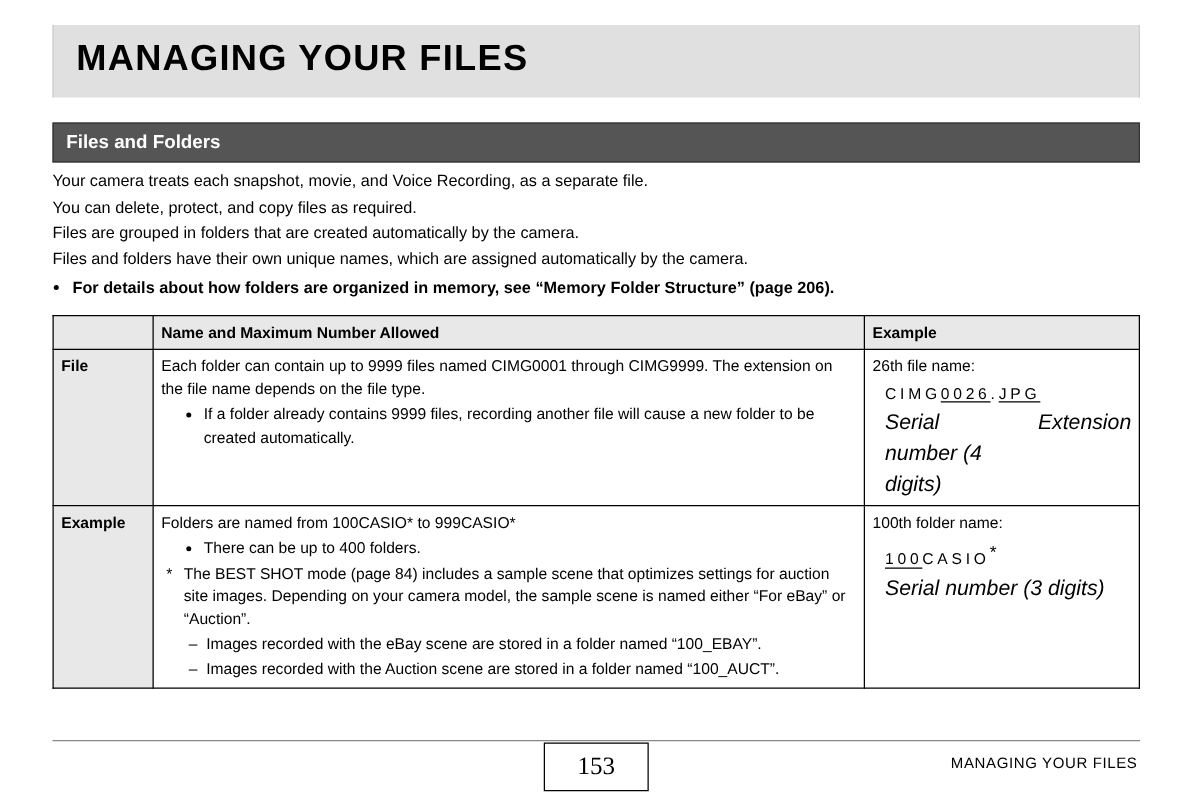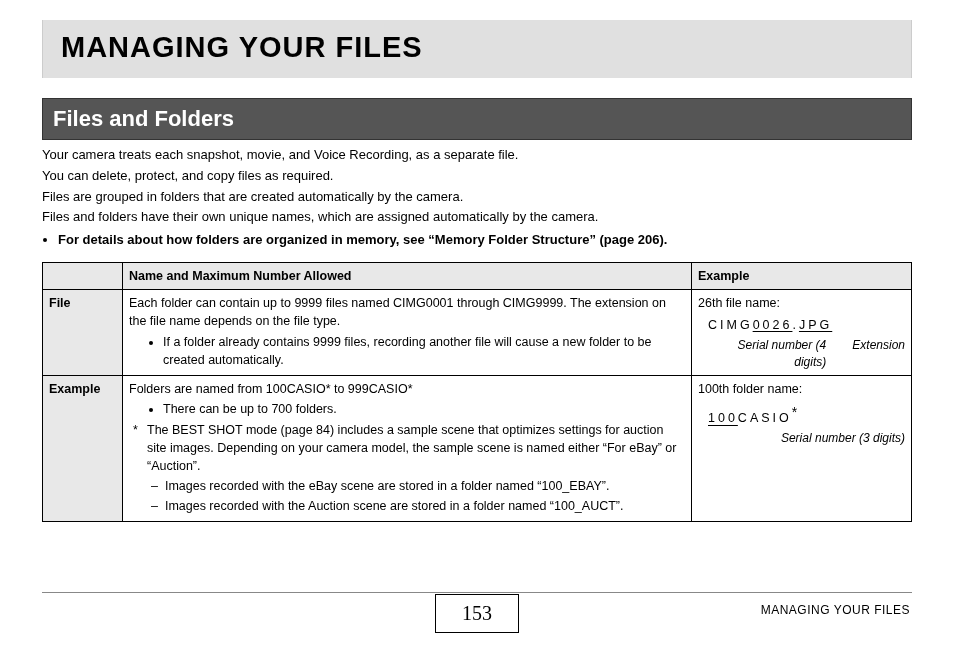--- a/index.html
+++ b/index.html
@@ -26,21 +26,21 @@
     font-size: 29px;
     font-weight: bold;
     letter-spacing: 1px;
   }
   .section-band {
     background: #555;
     color: #fff;
     font-weight: bold;
     padding: 4px 10px;
     margin-top: 20px;
-    font-size: 22px;
+    font-size: 15px;
     border: 1px solid #333;
   }
   .intro {
     margin-top: 6px;
   }
   .intro p {
     margin: 2px 0;
   }
   .intro ul {
     margin: 4px 0 0 14px;
@@ -73,25 +73,24 @@
   .dash-list div { text-indent: -10px; padding-left: 10px; margin: 2px 0; }
   .ex-title { margin-bottom: 4px; }
   .ex-code {
     font-family: Arial, sans-serif;
     letter-spacing: 3px;
     white-space: nowrap;
   }
   .underline { text-decoration: underline; text-underline-offset: 2px; }
   .ex-labels {
     font-style: italic;
-    font-size: 12px;
+    font-size: 17px;
     display: flex;
     gap: 26px;
     margin-top: 2px;
-    text-align: right;
   }
   .ex-labels.single { display:block; }
   .footer {
     position: absolute;
     left: 0;
     right: 0;
     bottom: 12px;
     height: 48px;
   }
   .footer-line {
@@ -164,21 +163,21 @@
             <span>Extension</span>
           </div>
         </div>
       </td>
     </tr>
     <tr>
       <td class="col-type">Example</td>
       <td>
         <div><span>Folders are named from 100CASIO</span><span class="star">*</span><span> to 999CASIO</span><span class="star">*</span></div>
         <ul>
-              <li>There can be up to 700 folders.</li>
+              <li>There can be up to 400 folders.</li>
             </ul>
         <div style="display:flex; margin-left:4px; margin-top:2px;">
           <span style="width:14px;" class="star">*</span>
           <span style="flex:1;">The BEST SHOT mode (page 84) includes a sample scene that optimizes settings for auction site images. Depending on your camera model, the sample scene is named either “For eBay” or “Auction”.</span>
         </div>
         <div class="dash-list">
           <div>–&nbsp;&nbsp;<span>Images recorded with the eBay scene are stored in a folder named “100_EBAY”.</span></div>
           <div>–&nbsp;&nbsp;<span>Images recorded with the Auction scene are stored in a folder named “100_AUCT”.</span></div>
         </div>
       </td>

